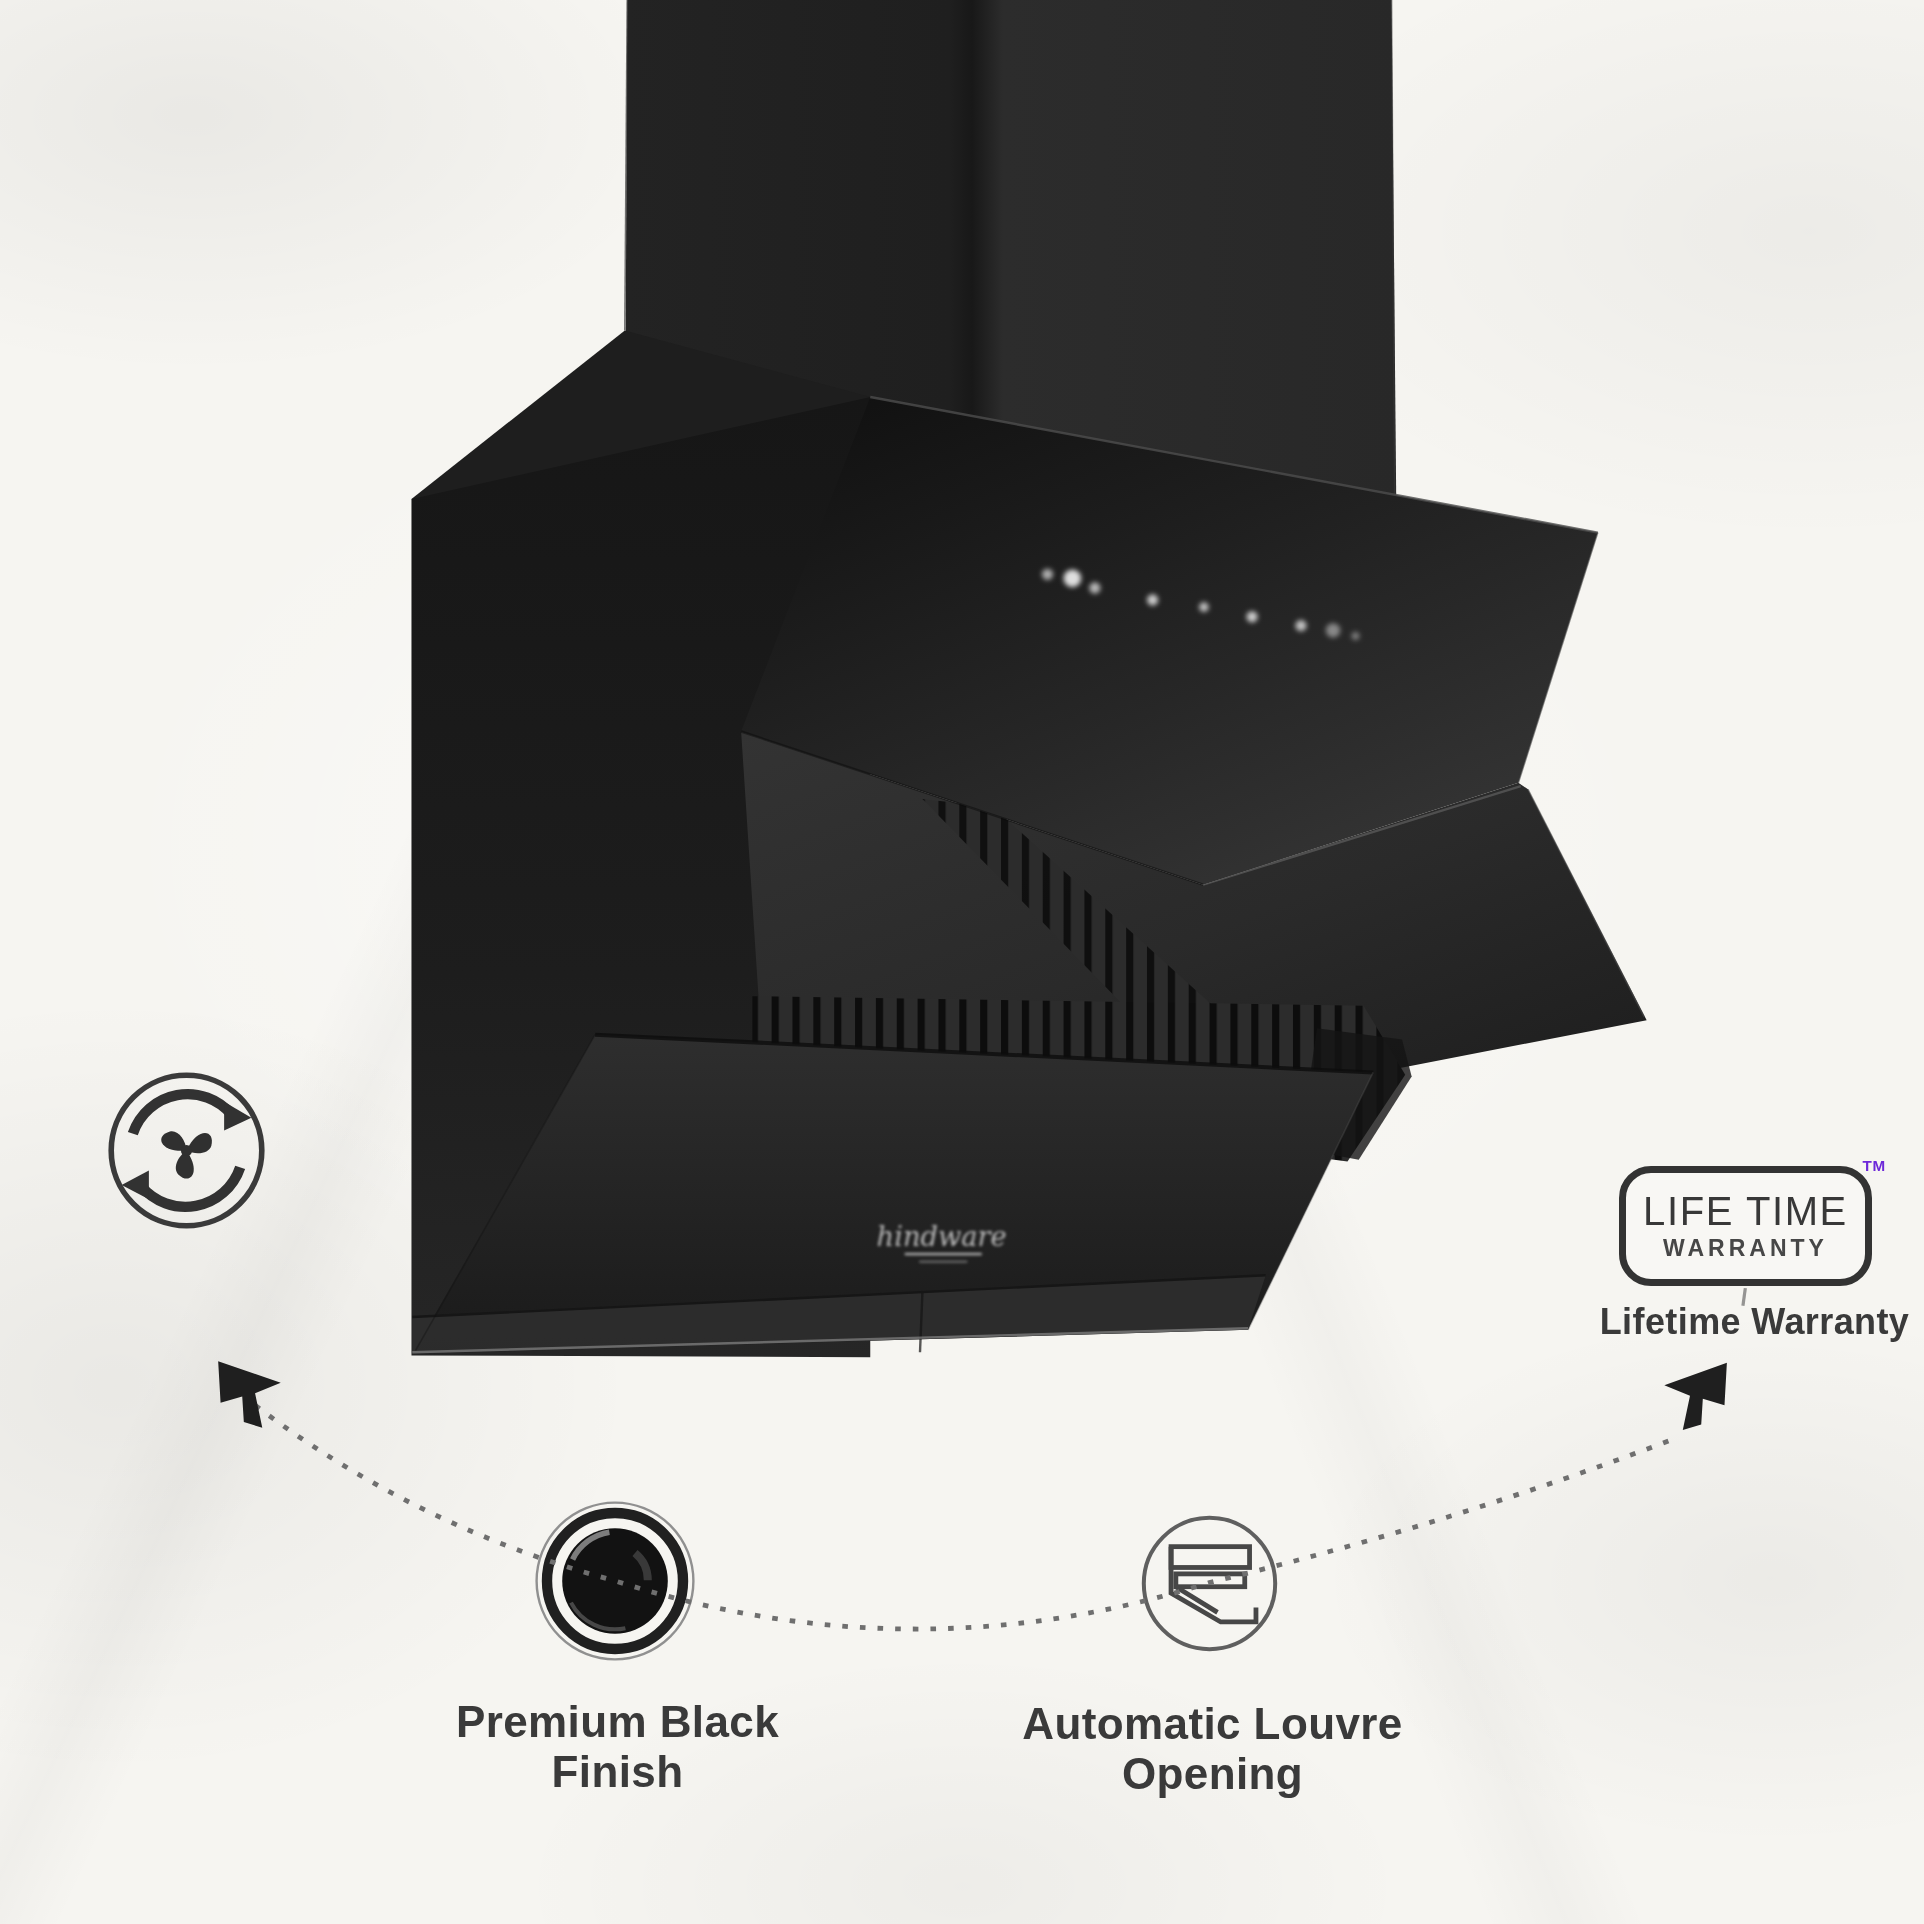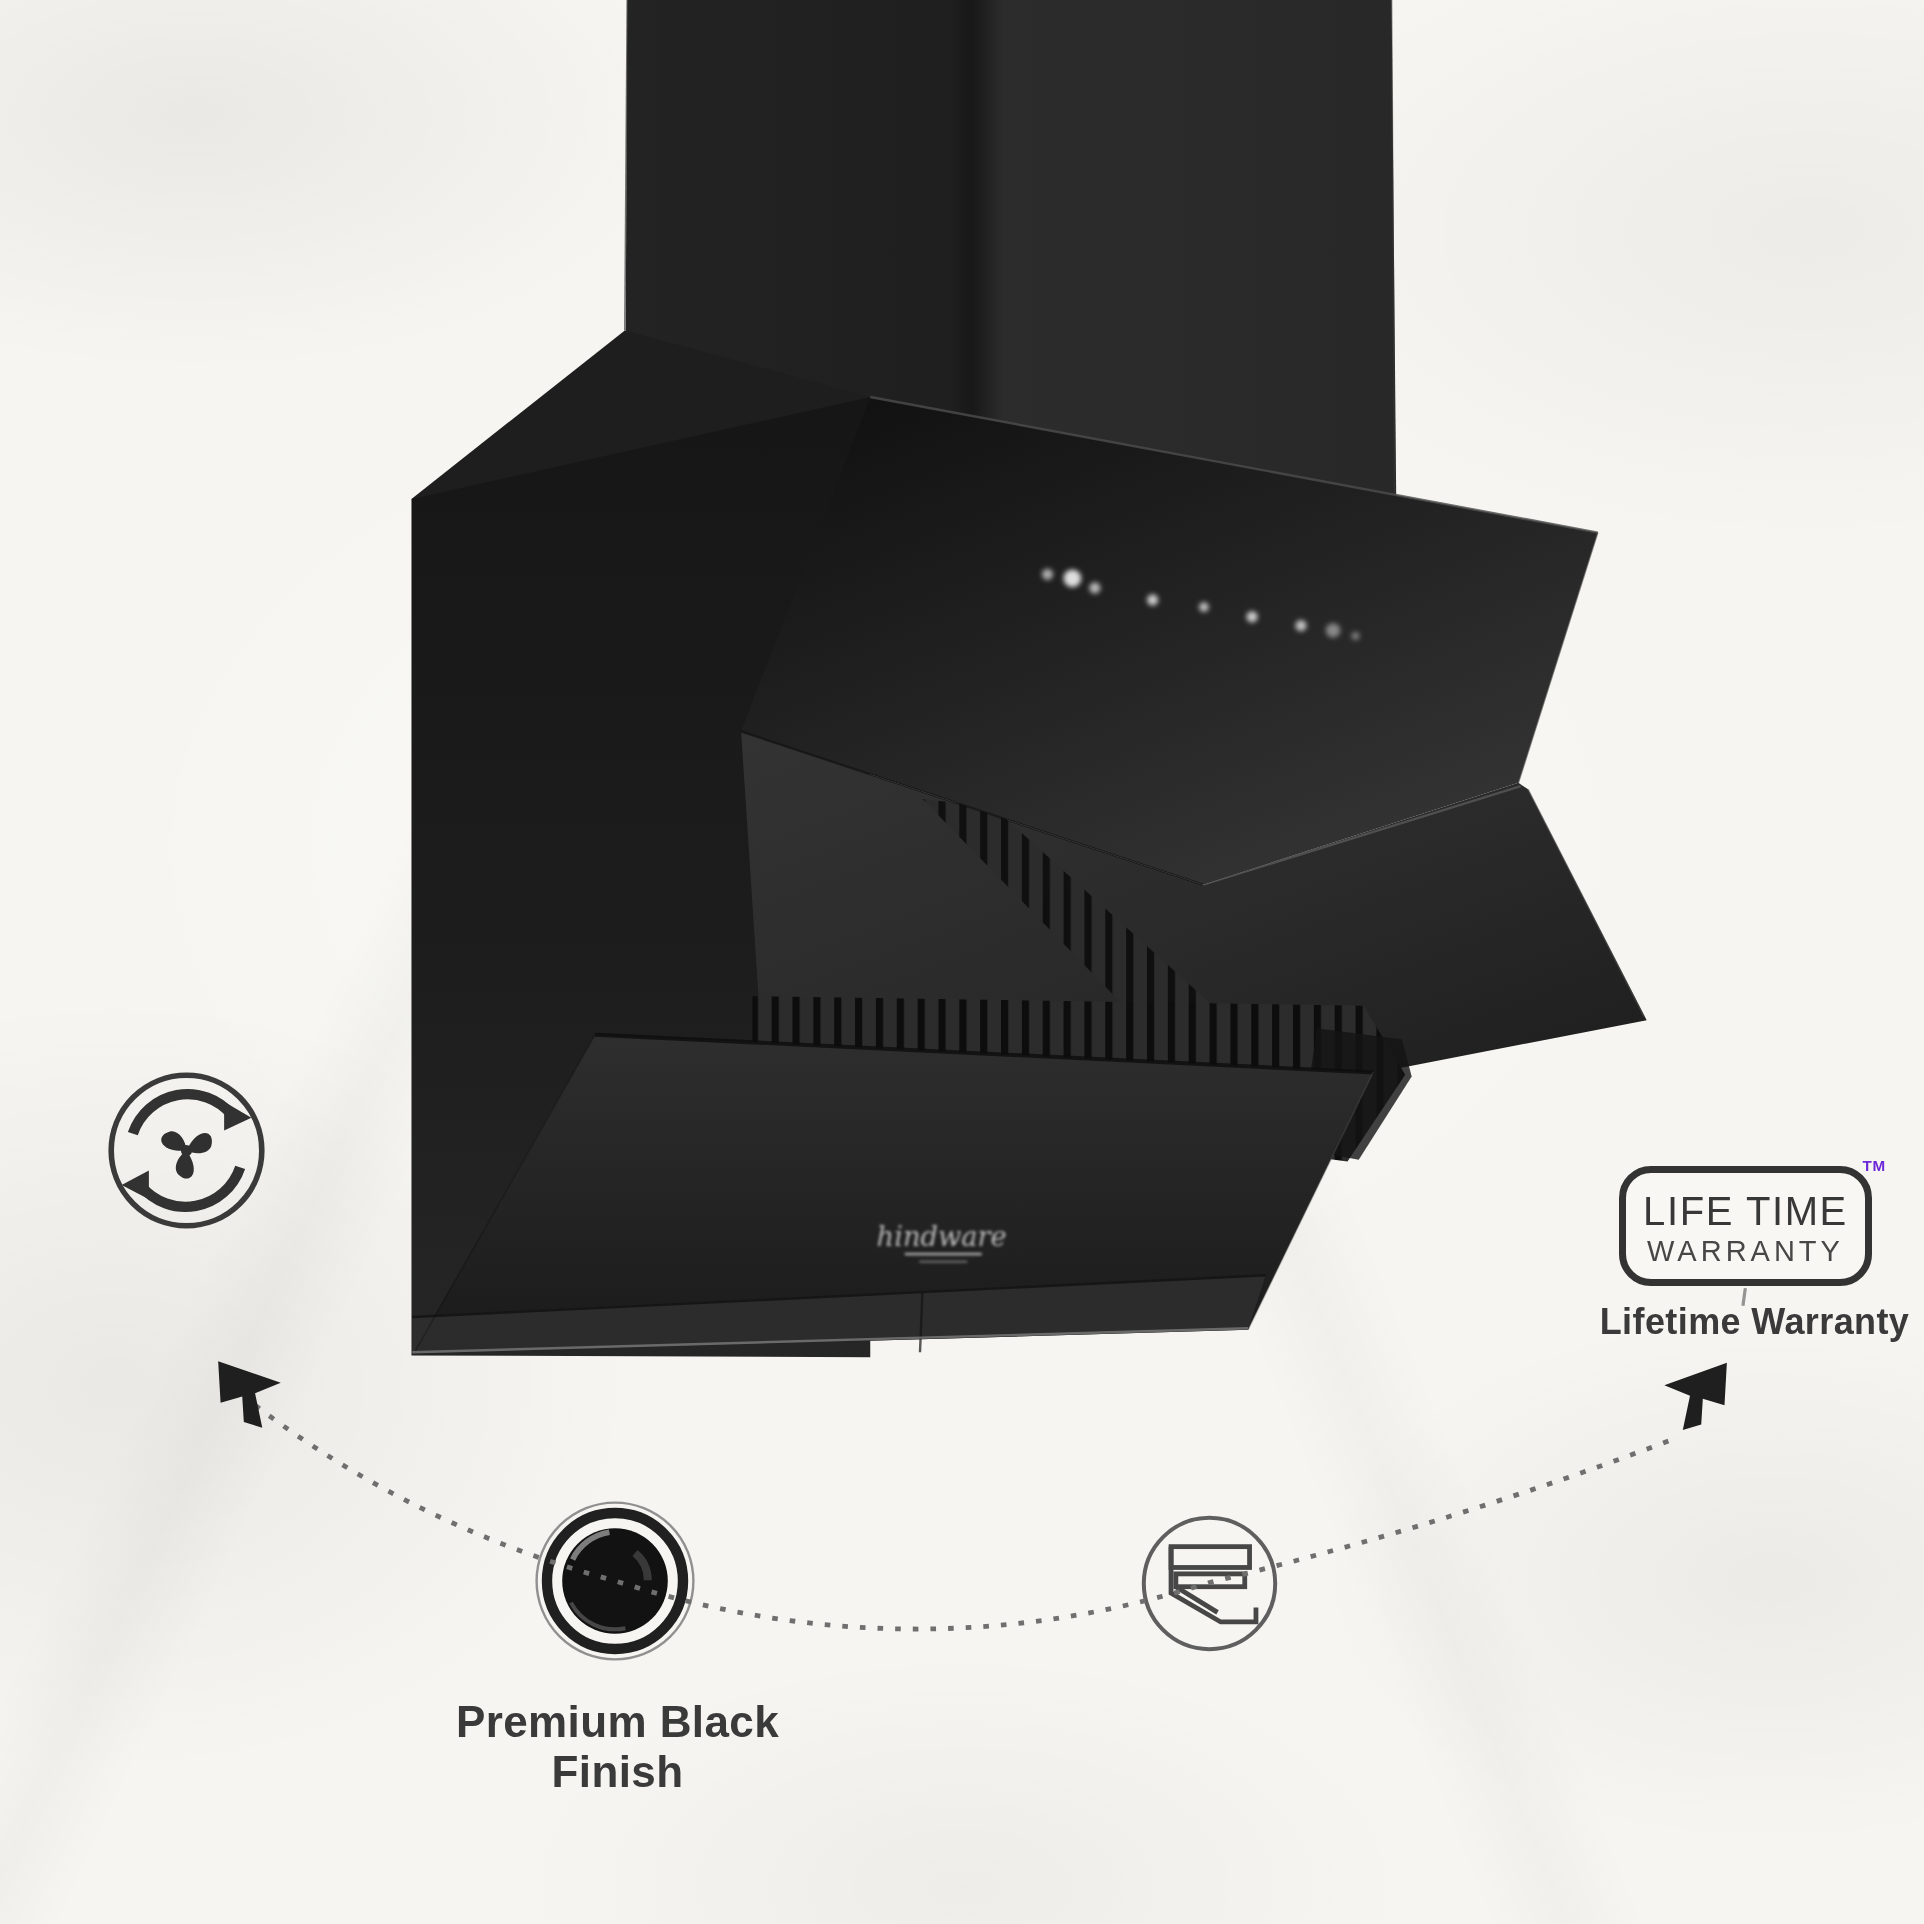--- a/index.html
+++ b/index.html
@@ -19,21 +19,21 @@
   .label{position:absolute;text-align:center;color:#3a3a3a;font-weight:700;letter-spacing:0.4px;}
   .label-2line{font-size:34px;line-height:50px;}
   .label-side{font-size:36px;}
   .label-bottom{font-size:44px;}
   .autoclean-label{left:16px;top:1256px;width:369px;}
   .warranty-label{left:1570px;top:1301px;width:369px;}
   .finish-label{left:437px;top:1697px;width:361px;}
   .louvre-label{left:1012px;top:1699px;width:401px;}
   .badge{position:absolute;left:1619px;top:1166px;width:253px;height:120px;border:7.2px solid #333;border-radius:32px;box-sizing:border-box;text-align:center;color:#383838;background:rgba(255,255,255,.25);}
   .badge-line1{font-size:40px;font-weight:400;letter-spacing:1.6px;margin-top:16px;}
-  .badge-line2{font-size:29px;font-weight:400;letter-spacing:4px;margin-top:0.8px;color:#474747;}
+  .badge-line2{font-size:23px;font-weight:700;letter-spacing:4px;margin-top:0.8px;color:#474747;}
   .badge-tm{position:absolute;right:-21px;top:-16px;font-size:15.2px;font-weight:700;color:#6d28d9;letter-spacing:0.8px;}
 </style>
 </head>
 <body>
 
 <div class="canvas">
   <div class="bg-texture"></div>
 
   <svg width="1925" height="1925" viewBox="0 0 2400 2400">
     <defs>
@@ -178,14 +178,15 @@
   </div>
 
   <div class="badge">
     <div class="badge-line1">LIFE TIME</div>
     <div class="badge-line2">WARRANTY</div>
     <span class="badge-tm">TM</span>
   </div>
   <div class="label label-side warranty-label">Lifetime Warranty</div>
 
   <div class="label label-bottom finish-label">Premium Black Finish</div>
+  <div class="label label-bottom louvre-label">Automatic Louvre Opening</div>
 </div>
 
 
 </body></html>

